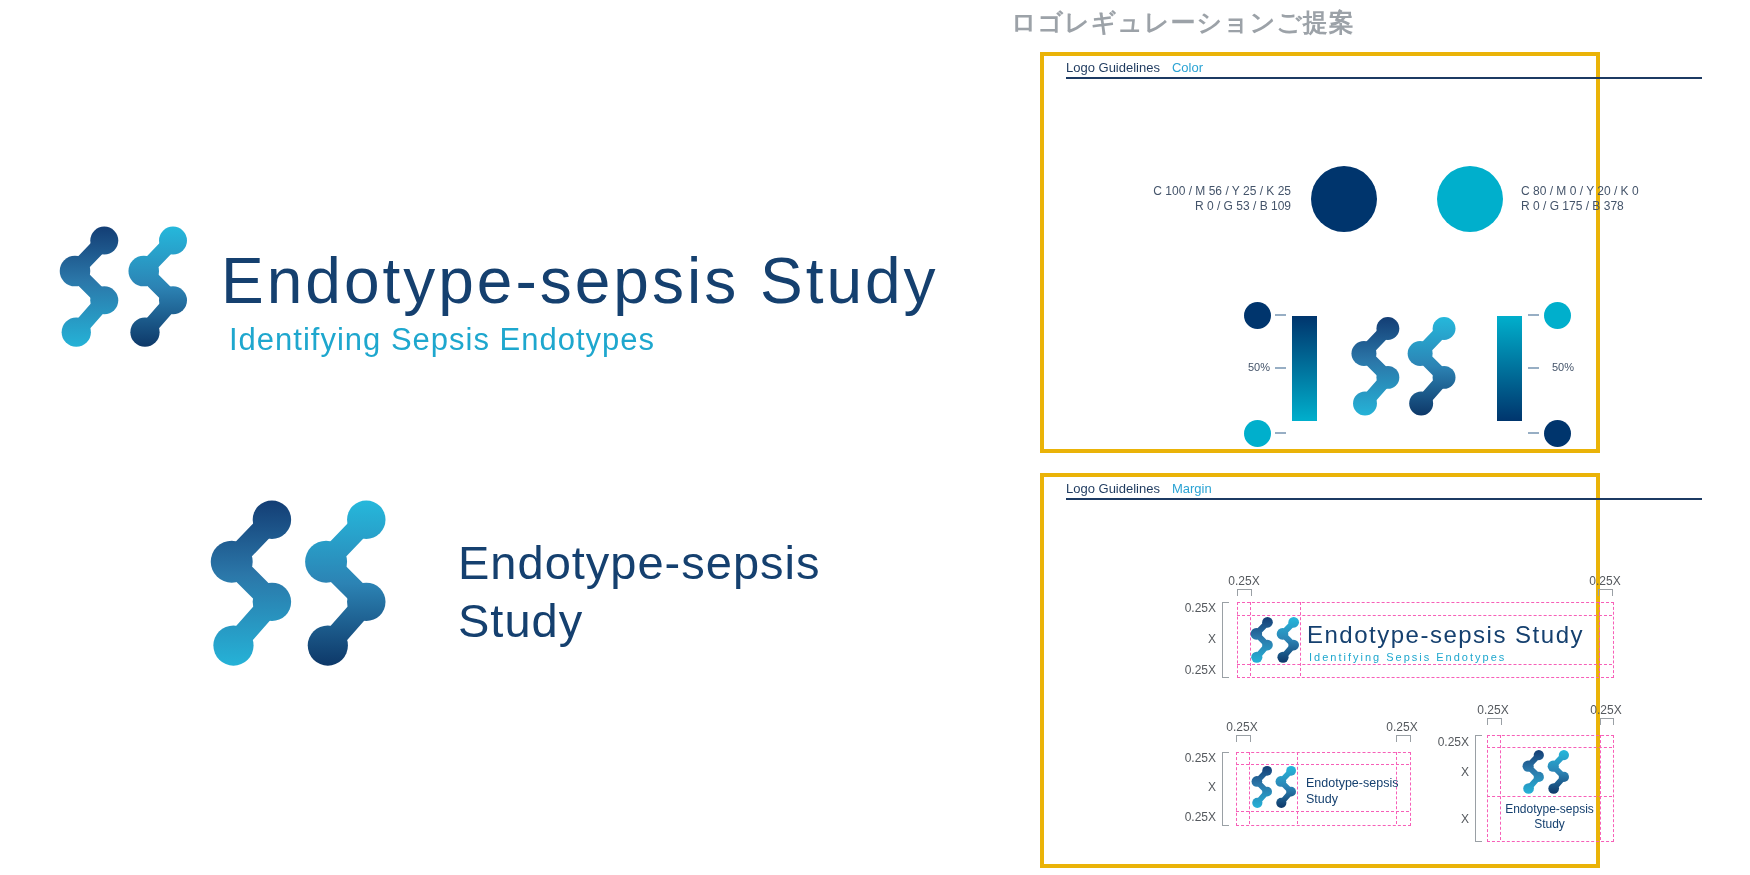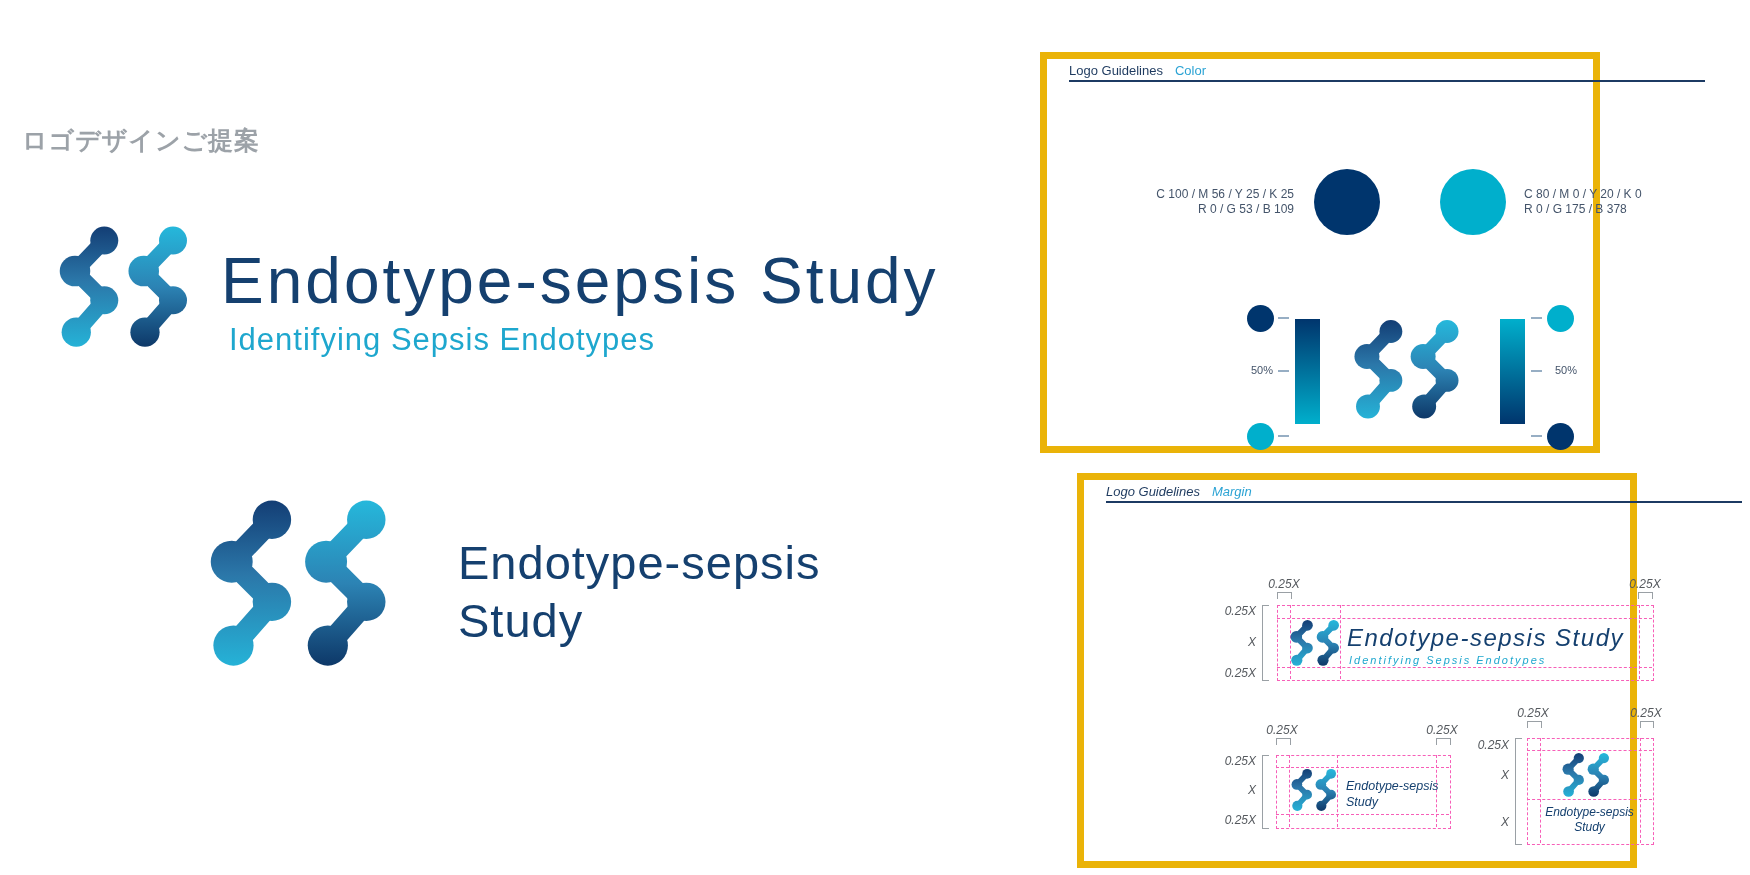--- a/index.html
+++ b/index.html
@@ -5,21 +5,21 @@
   html,body{margin:0;padding:0;background:#fff;}
   body{font-family:"Liberation Sans","DejaVu Sans",sans-serif;}
   .canvas{position:relative;width:1750px;height:875px;background:#fff;overflow:hidden;}
   .abs{position:absolute;}
   .section-heading{position:absolute;font-size:25px;font-weight:bold;color:var(--heading-gray,#9CA2A8);letter-spacing:1px;white-space:nowrap;}
   
   .wordmark-lg{position:absolute;font-size:64px;letter-spacing:3px;color:var(--wordmark-navy,#15406F);white-space:nowrap;font-weight:400;}
   .tagline-lg{position:absolute;font-size:31px;letter-spacing:1px;color:var(--tagline-cyan,#1EA7CE);white-space:nowrap;}
   .stacked-text{position:absolute;font-size:47px;line-height:58px;letter-spacing:1px;color:var(--wordmark-navy,#15406F);white-space:nowrap;}
   
-  .panel{position:absolute;width:560px;background:#fff;border:7px solid #eab308;box-sizing:border-box;}
+  .panel{position:absolute;width:560px;background:#fff;border:4px solid #eab308;box-sizing:border-box;}
   .panel-header{position:absolute;left:22px;top:4px;font-size:13px;white-space:nowrap;}
   .ph-title{color:#1E3A5F;}
   .ph-sub{color:#2BA3D4;margin-left:12px;}
   .panel-rule{position:absolute;left:22px;top:21px;width:636px;border-top:2px solid #1C3A63;}
   .swatch{position:absolute;width:66px;height:66px;border-radius:50%;}
   .swatch-vals{position:absolute;font-size:12px;line-height:15px;color:var(--panel-text,#44546A);white-space:nowrap;}
   .dot{position:absolute;width:27px;height:27px;border-radius:50%;}
   .tick{position:absolute;width:11px;border-top:2px solid #97AEC4;}
   .pct{position:absolute;font-size:11px;color:var(--panel-text,#44546A);width:34px;}
   .gbar{position:absolute;width:25px;height:105px;}
@@ -63,36 +63,36 @@
     </g>
     <symbol id="logo-mark" viewBox="-2 0 206 198">
       <use href="#chain-shape" stroke="url(#chainA)" fill="url(#chainA)"></use>
       <use href="#chain-shape" transform="translate(108,0)" stroke="url(#chainB)" fill="url(#chainB)"></use>
     </symbol>
   </defs>
 </svg>
 
 <div class="canvas">
 
-  <div class="section-heading" style="left:22px;top:124px;">ロゴデザインご提案</div>
 
   <svg class="abs" style="left:58px;top:224px;" width="132" height="126">
       <use href="#logo-mark"></use>
     </svg>
   <div class="wordmark-lg" style="left:221px;top:244px;">Endotype-sepsis Study</div>
   <div class="tagline-lg" style="left:229px;top:322px;">Identifying Sepsis Endotypes</div>
 
   <svg class="abs" style="left:208px;top:497px;" width="182" height="173">
       <use href="#logo-mark"></use>
     </svg>
   <div class="stacked-text" style="left:458px;top:534px;">
     <div>Endotype-sepsis</div>
     <div>Study</div>
   </div>
 
+  <div class="section-heading" style="left:1011px;top:6px;">ロゴレギュレーションご提案</div>
 
   <div class="panel" style="left:1040px;top:52px;height:401px;">
     <div class="panel-header">
       <span class="ph-title">Logo Guidelines</span><span class="ph-sub">Color</span>
     </div>
     <div class="panel-rule"></div>
 
     <div class="swatch-vals" style="left:60px;top:128px;width:187px;text-align:right;">
       <div>C 100 / M 56 / Y 25 / K 25</div>
       <div>R 0 / G 53 / B 109</div>
@@ -118,21 +118,21 @@
 
     <div class="gbar r" style="left:453px;top:260px;"></div>
     <div class="tick" style="left:484px;top:258px;"></div>
     <div class="tick" style="left:484px;top:311px;"></div>
     <div class="tick" style="left:484px;top:376px;"></div>
     <div class="pct" style="left:508px;top:305px;">50%</div>
     <div class="dot" style="left:500px;top:246px;background:var(--brand-cyan,#00AFCC);"></div>
     <div class="dot" style="left:500px;top:364px;background:var(--brand-navy,#00356D);"></div>
   </div>
 
-  <div class="panel" style="left:1077px;top:473px;height:395px;font-style:italic;">
+  <div class="panel" style="left:1040px;top:473px;height:395px;">
     <div class="panel-header">
       <span class="ph-title">Logo Guidelines</span><span class="ph-sub">Margin</span>
     </div>
     <div class="panel-rule"></div>
 
     <div class="mlabel c" style="left:178px;top:97px;">0.25X</div>
     <div class="brk-top" style="left:193px;top:112px;width:13px;"></div>
     <div class="mlabel c" style="left:539px;top:97px;">0.25X</div>
     <div class="brk-top" style="left:554px;top:112px;width:13px;"></div>
     <div class="mlabel r" style="left:132px;top:124px;">0.25X</div>

